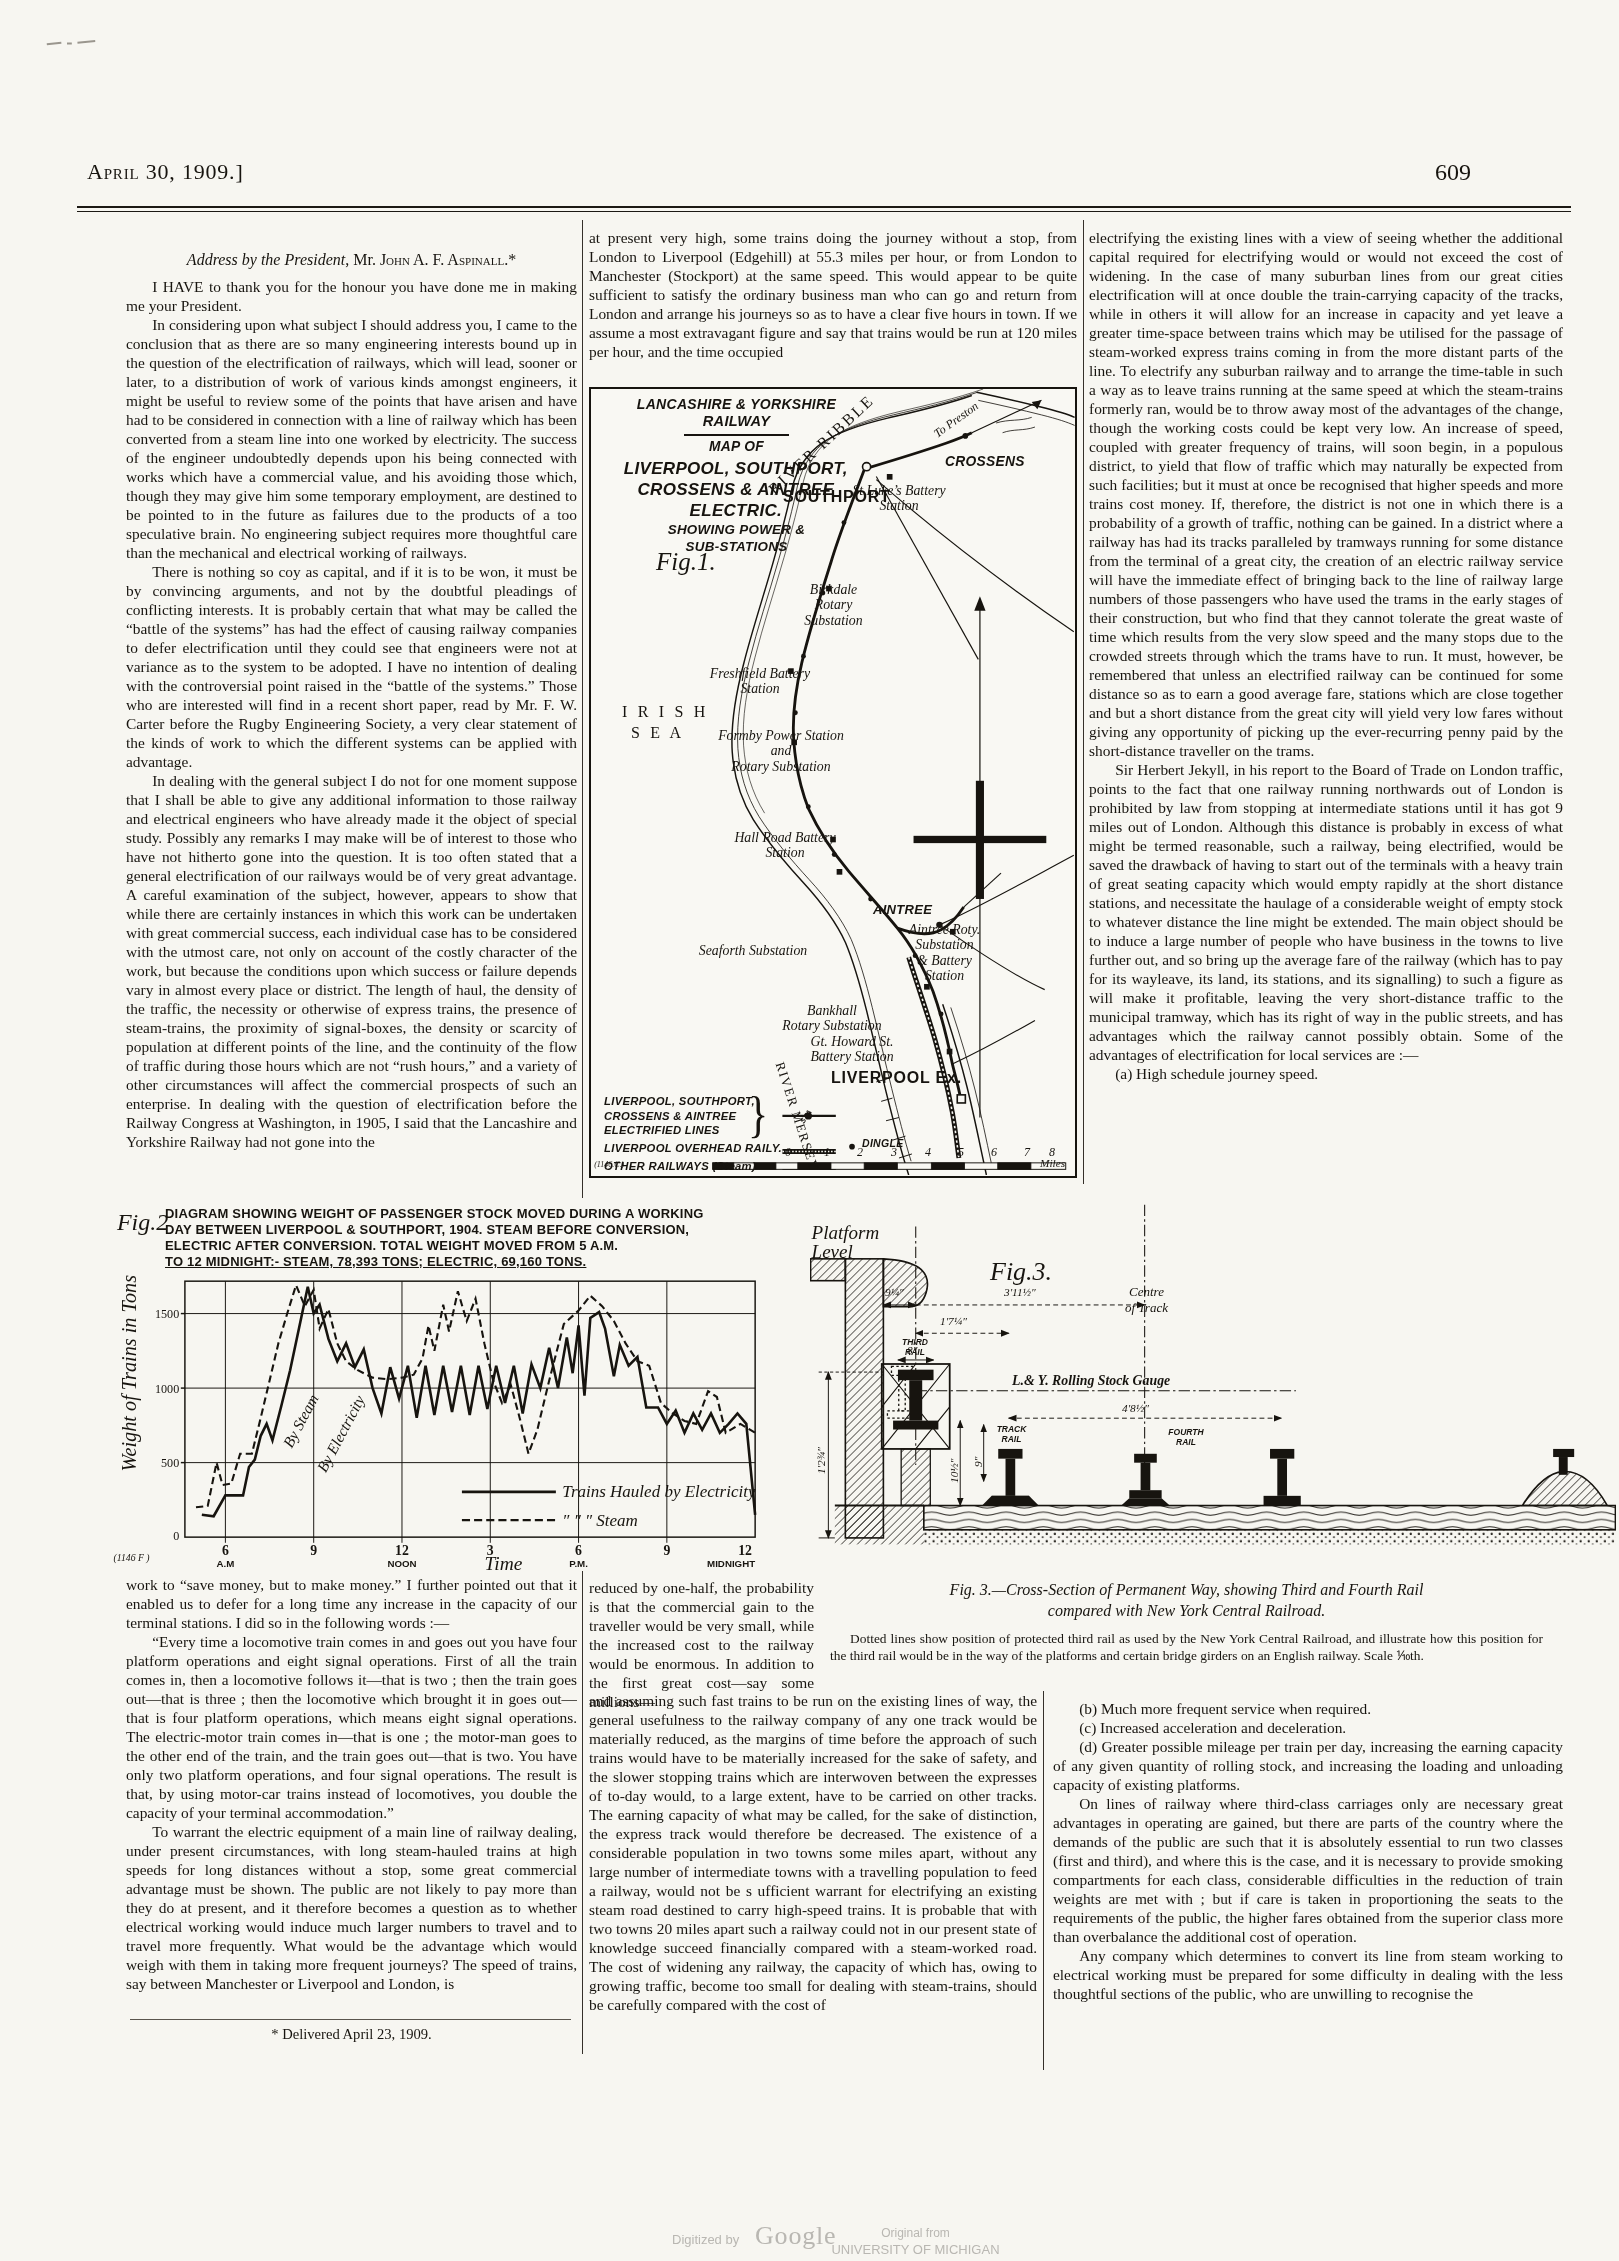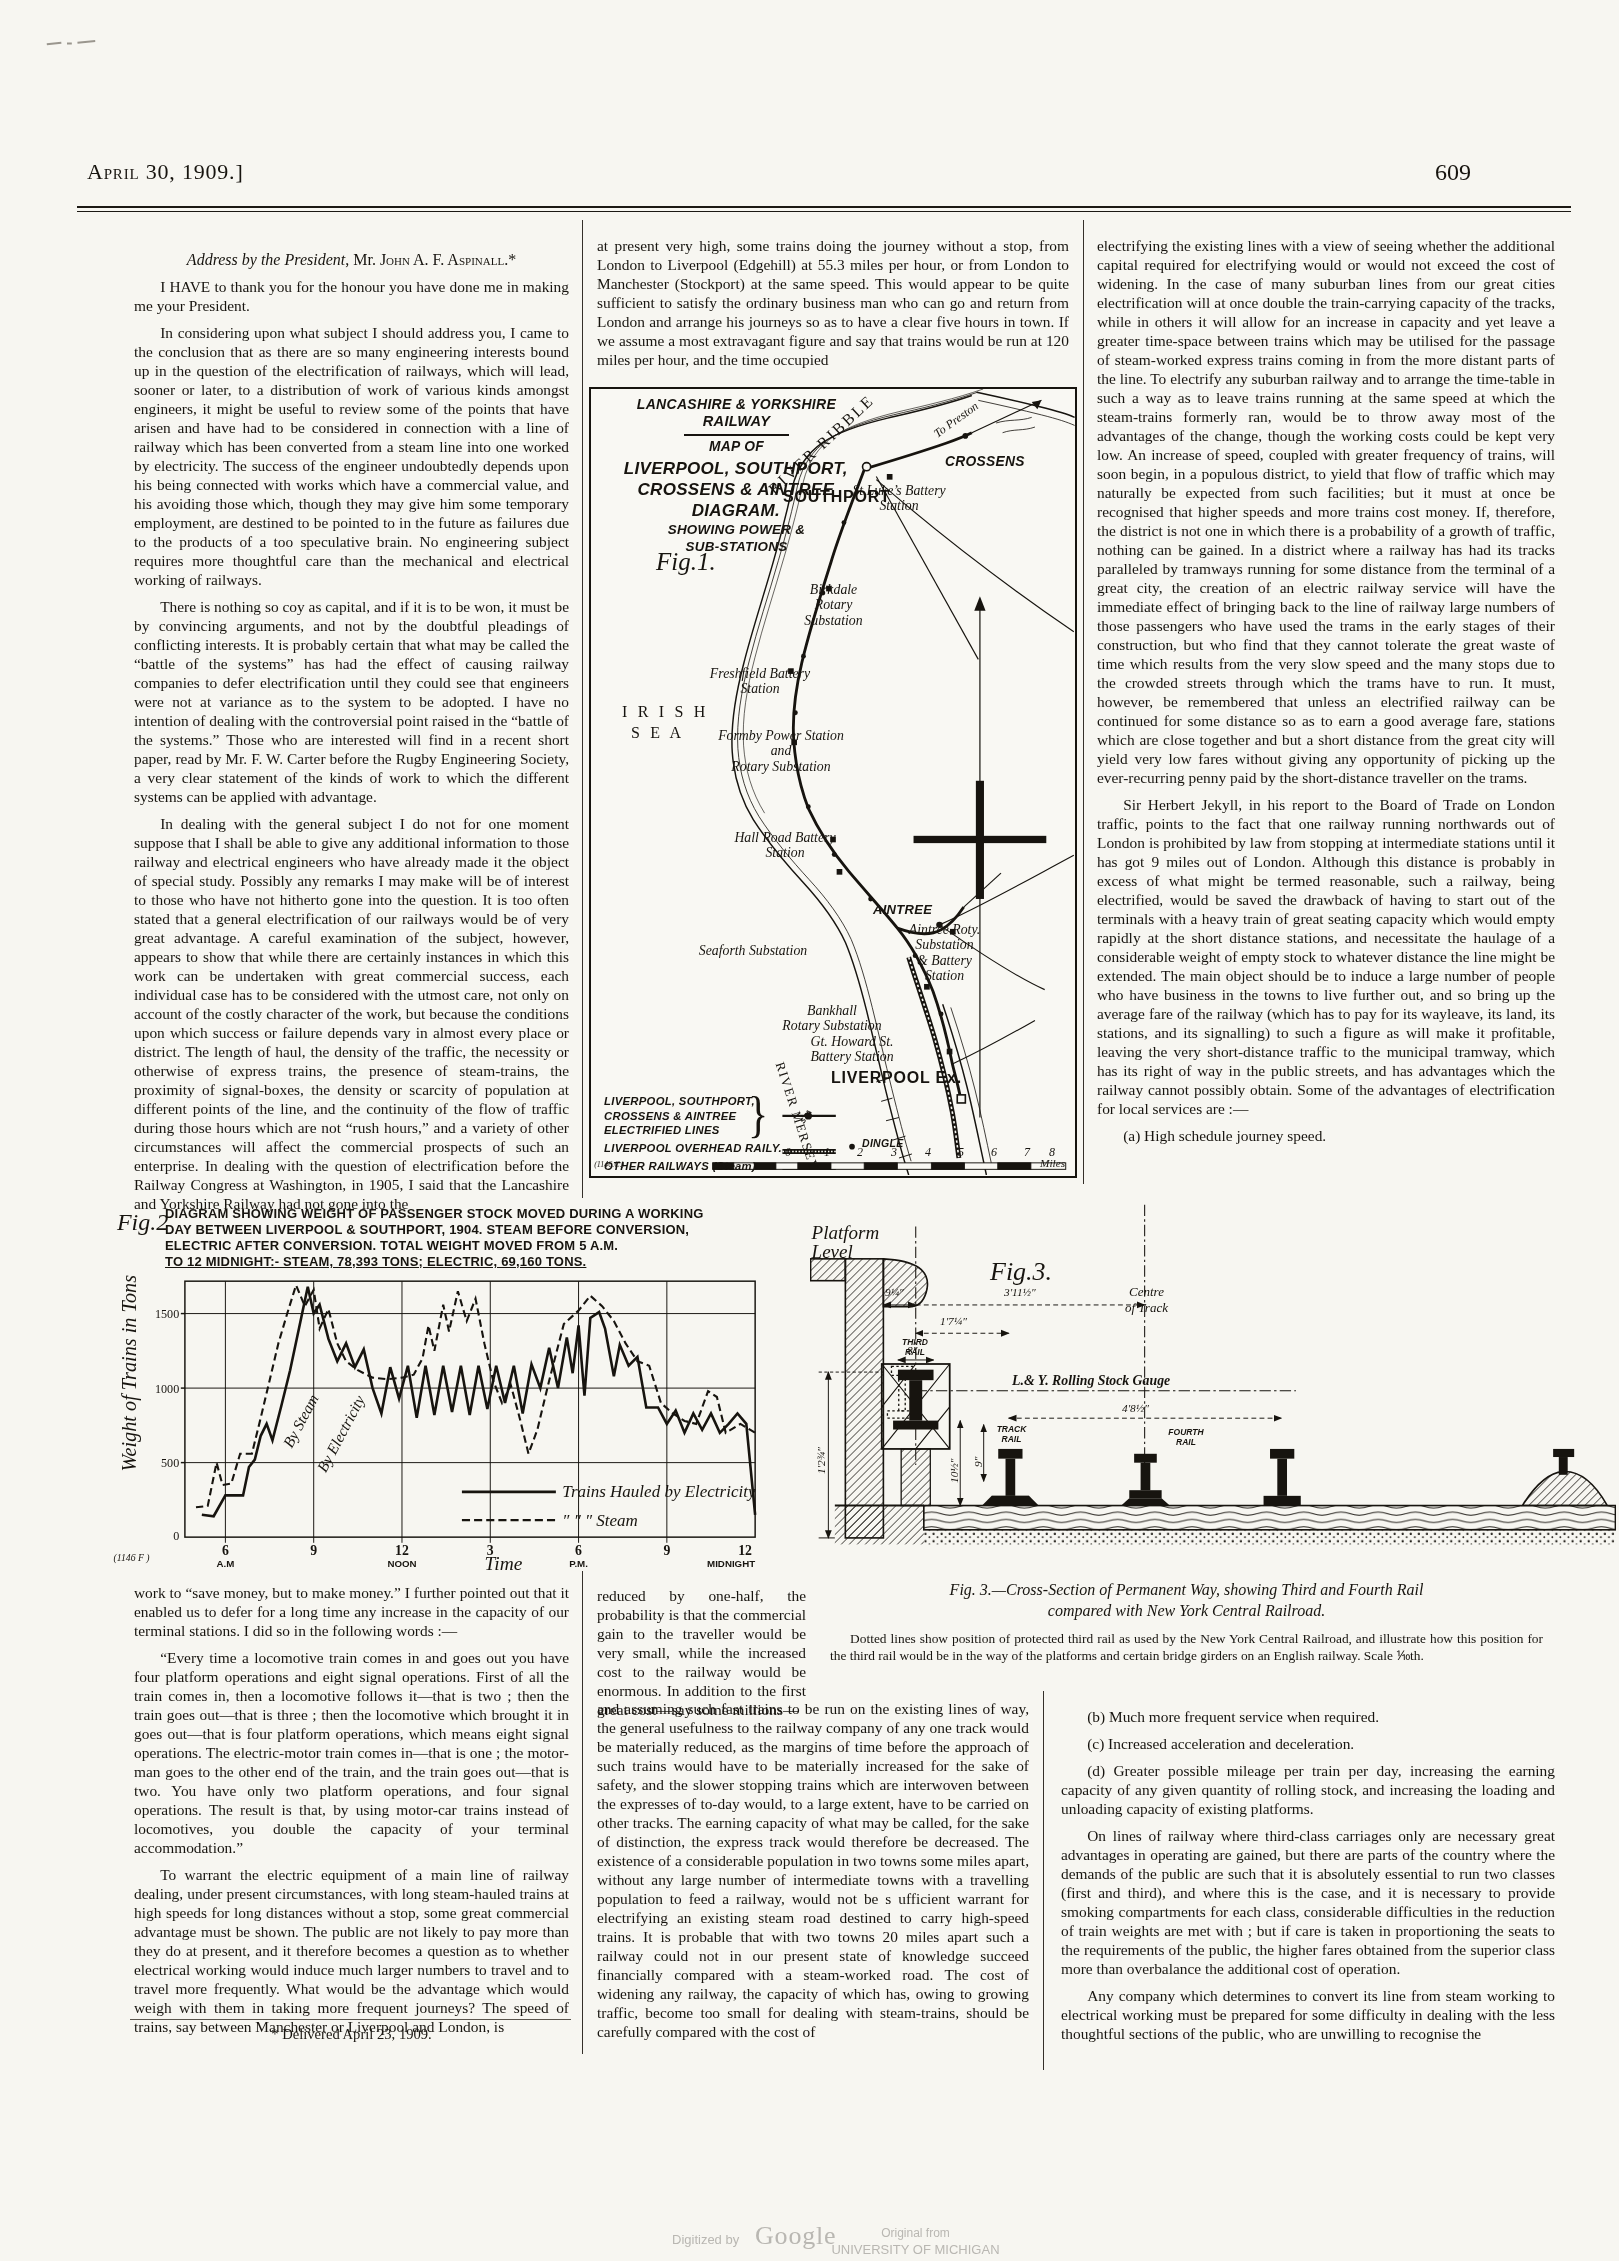--- a/index.html
+++ b/index.html
@@ -1,20 +1,20 @@
 <!DOCTYPE html>
 <html style="font-size:13px"><head>
 <meta charset="utf-8">
 <style>
   html,body{margin:0;padding:0;background:#d8d6d0;}
   .page{position:relative;width:1620px;height:2261px;background:#f7f6f1;overflow:hidden;
         font-family:"Liberation Serif",serif;color:#17140f;}
   .abs{position:absolute;}
   .body-text{font-size:15.4px;line-height:19px;text-align:justify;}
-  .body-text p{margin:8px;text-indent:1.7em;}
+  .body-text p{margin:0;text-indent:1.7em;}
   .body-text p.noind{text-indent:0;}
   .vrule{position:absolute;width:1.2px;background:#35302a;}
   .hrule2{position:absolute;border-top:2.4px solid #1c1914;border-bottom:1.2px solid #1c1914;height:3.2px;}
   .sc{font-variant:small-caps;}
   .ital{font-style:italic;}
   .center{text-align:center;}
   .pre{white-space:pre-line;}
   .sans{font-family:"Liberation Sans",sans-serif;}
   .maplabel{font-style:italic;font-size:13.8px;line-height:15.4px;text-align:center;}
   .mapcaps{font-family:"Liberation Sans",sans-serif;font-weight:bold;font-style:italic;letter-spacing:0.3px;}
@@ -138,21 +138,21 @@
           <rect x="502" y="956" width="41" height="8" fill="#17140f"></rect>
       </g>
     </svg>
 
     <div class="abs mapcaps center" style="left:24px;top:6.5px;width:243px;font-size:14px">LANCASHIRE &amp; YORKSHIRE</div>
     <div class="abs mapcaps center" style="left:24px;top:24px;width:243px;font-size:14.6px">RAILWAY</div>
     <div class="abs" style="left:93px;top:45px;width:105px;height:1.6px;background:#17140f"></div>
     <div class="abs mapcaps center" style="left:24px;top:50px;width:243px;font-size:13.8px">MAP OF</div>
     <div class="abs mapcaps center" style="left:11.3px;top:70px;width:267px;font-size:17px">LIVERPOOL, SOUTHPORT,</div>
     <div class="abs mapcaps center" style="left:11.3px;top:91px;width:267px;font-size:17px">CROSSENS &amp; AINTREE</div>
-    <div class="abs mapcaps center" style="left:11.3px;top:112px;width:267px;font-size:17px">DIAGRAM.</div>
+    <div class="abs mapcaps center" style="left:11.3px;top:112px;width:267px;font-size:17px">ELECTRIC.</div>
     <div class="abs mapcaps center" style="left:24px;top:133px;width:243px;font-size:13.4px">SHOWING POWER &amp;</div>
     <div class="abs mapcaps center" style="left:24px;top:150px;width:243px;font-size:13.4px">SUB-STATIONS</div>
     <div class="abs ital" style="left:65px;top:159px;font-size:25px">Fig.1.</div>
 
     <div class="abs rot" style="left:174px;top:96px;font-size:16px;letter-spacing:2.4px;transform:rotate(-43deg);white-space:nowrap">RIVER RIBBLE</div>
     <div class="abs rot ital" style="left:340px;top:40px;font-size:12px;transform:rotate(-36deg);white-space:nowrap">To Preston</div>
     <div class="abs mapcaps" style="left:354px;top:65px;font-size:13.8px">CROSSENS</div>
     <div class="abs sans" style="left:192px;top:99px;font-size:16px;font-weight:bold;letter-spacing:0.8px">SOUTHPORT</div>
     <div class="abs maplabel pre" style="left:243px;top:94px;width:130px">St.Luke’s Battery
 Station</div>

